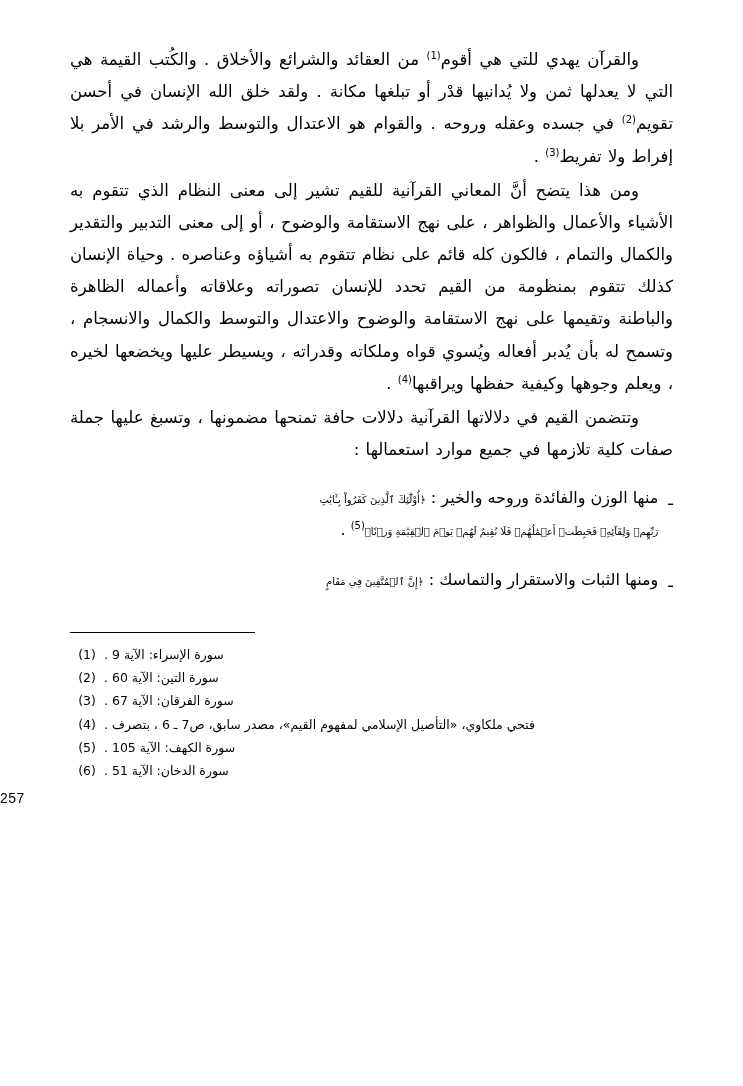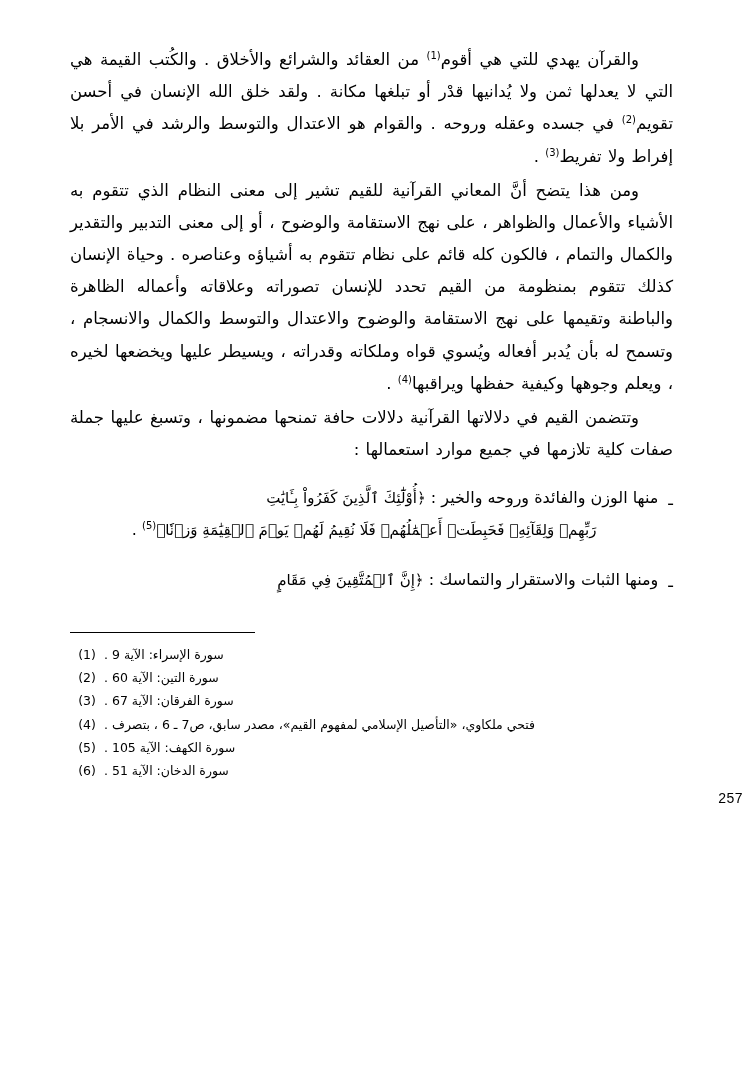--- a/index.html
+++ b/index.html
@@ -41,21 +41,21 @@
   .para.tight {
     margin-bottom: 8px;
   }
   sup {
     font-size: 10px;
     vertical-align: super;
     line-height: 0;
   }
   .quran {
     font-family: "DejaVu Sans", "Liberation Serif", serif;
-    font-size: 15px;
+    font-size: 10px;
   }
   .bullet-block {
     margin-top: 16px;
     direction: rtl;
   }
   .bullet-row {
     display: flex;
     flex-direction: row;
     align-items: flex-start;
     font-size: 16px;
@@ -66,21 +66,21 @@
     padding-left: 10px;
     padding-top: 2px;
     font-size: 16px;
   }
   .bullet-text {
     flex: 1 1 auto;
     text-align: justify;
   }
   .bullet-text .line2 {
     display: block;
-    text-align: center;
+    text-align: right;
   }
   .sep {
     margin: 34px 0 10px 0;
     width: 100%;
     display: flex;
     justify-content: flex-end;
   }
   .sep .rule {
     width: 185px;
     border-top: 1.6px solid #000;
@@ -106,21 +106,21 @@
     flex: 0 0 auto;
     text-align: center;
     white-space: nowrap;
   }
   .fn .txt b { font-weight: normal; }
   .page-number {
     position: absolute;
     bottom: 38px;
     left: 0;
     width: 100%;
-    text-align: right;
+    text-align: left;
     font-size: 14px;
     font-family: "Liberation Sans", sans-serif;
     letter-spacing: 0.5px;
   }
 </style>
 </head>
 <body>
 
 <div class="page">
 

